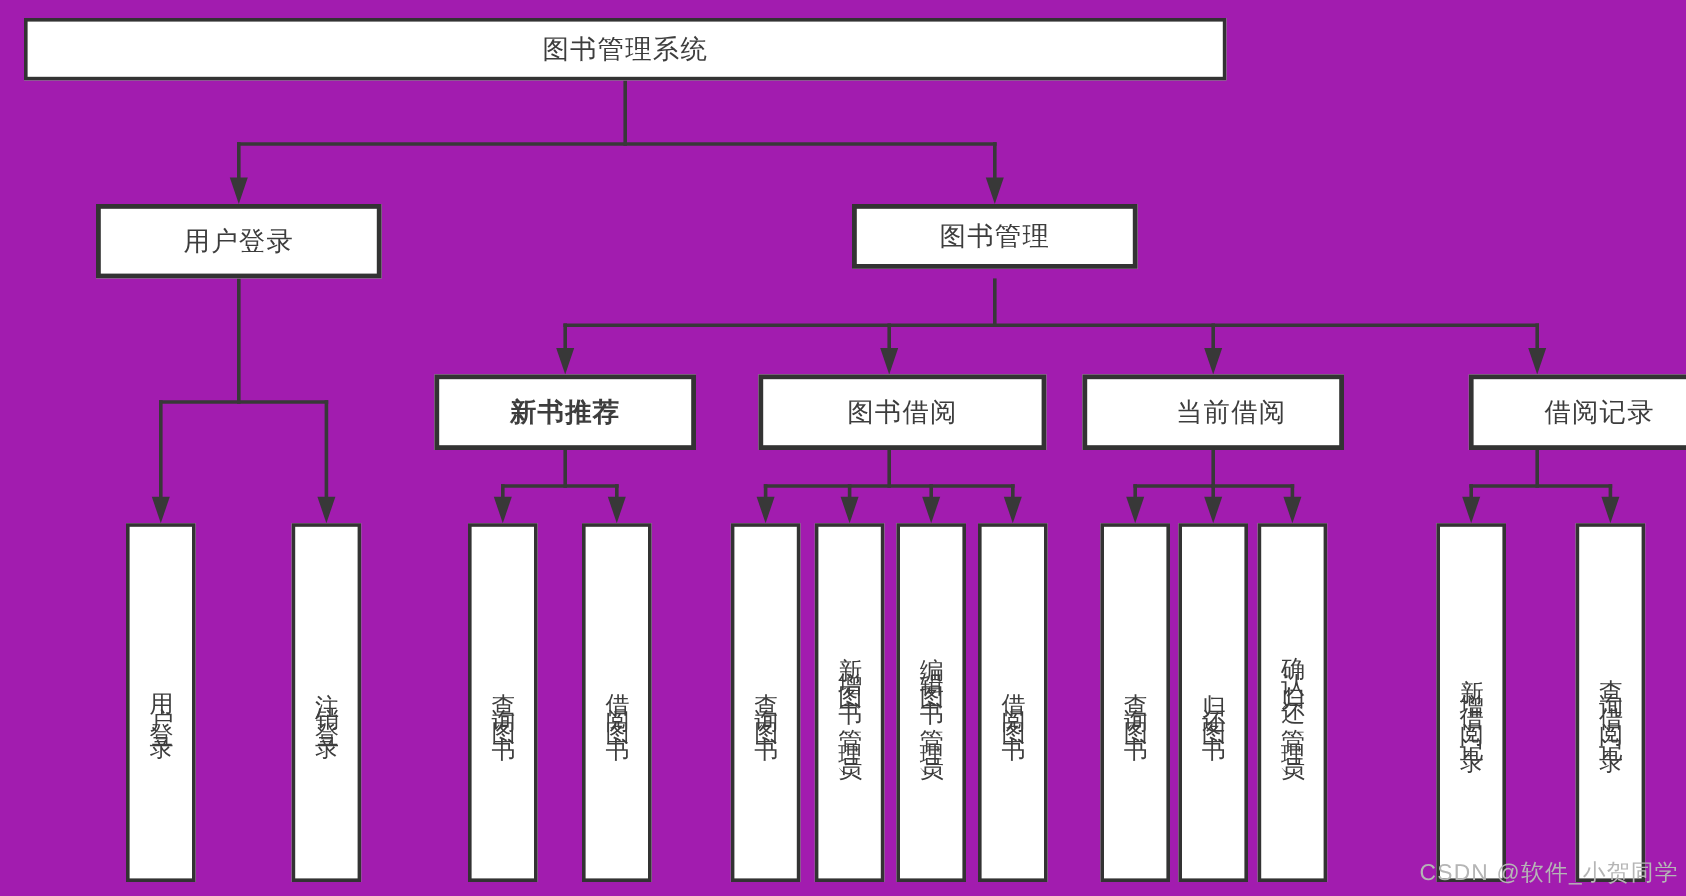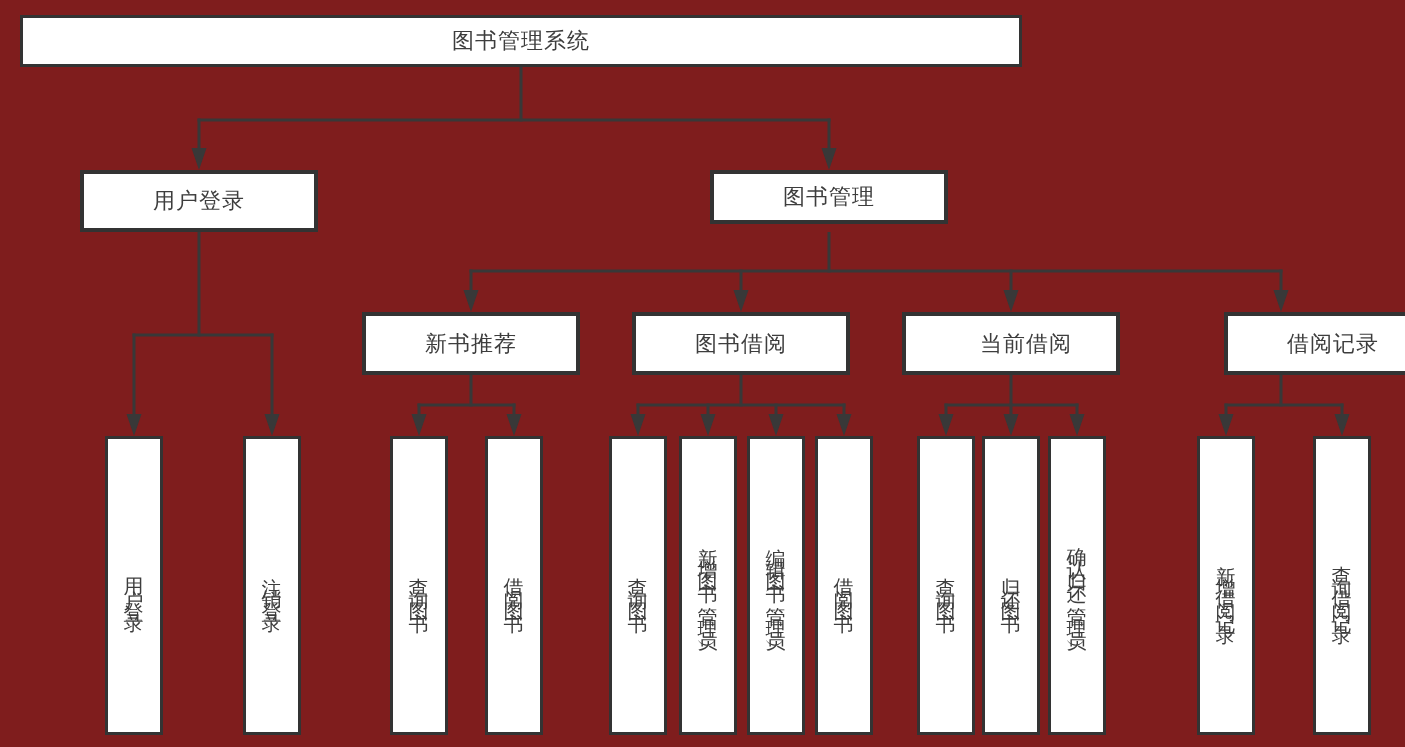--- a/index.html
+++ b/index.html
@@ -1,20 +1,20 @@
 <!DOCTYPE html>
 <html><head>
 <meta charset="utf-8">
 <style>
   html, body { margin: 0; padding: 0; background: #ffffff; }
   #canvas {
     position: relative;
     width: 1405px;
     height: 747px;
-    background: #7f1d1d;
+    background: #a21caf;
     font-family: "Liberation Sans", "DejaVu Sans", sans-serif;
     overflow: hidden;
   }
   #connectors {
     position: absolute;
     left: 0; top: 0;
     width: 1405px; height: 747px;
     pointer-events: none;
   }
   .node {
@@ -116,22 +116,22 @@
     <polygon points="1218.5,414 1233.5,414 1226,436"></polygon>
     <line x1="1342" y1="403.5" x2="1342" y2="418"></line>
     <polygon points="1334.5,414 1349.5,414 1342,436"></polygon>
   </svg>
 
   <div class="node h" style="left:20px; top:15px; width:1002px; height:52px;">图书管理系统</div>
 
   <div class="node h lvl-mid" style="left:80px; top:170px; width:238px; height:62px;">用户登录</div>
   <div class="node h lvl-mid" style="left:710px; top:170px; width:238px; height:54px;">图书管理</div>
 
-  <div class="node h lvl-mid" style="left:362px; top:312px; width:218px; height:63px;">新书推荐</div>
-  <div class="node h lvl-mid" style="left:632px; top:312px; width:218px; height:63px;">图书借阅</div>
+  <div class="node h lvl-mid" style="left:362px; top:312px; width:218px; height:63px;font-weight:bold;">新书推荐</div>
+  <div class="node h lvl-mid" style="left:632px; top:312px; width:240px; height:63px;">图书借阅</div>
   <div class="node h lvl-mid" style="left:902px; top:312px; width:218px; height:63px;padding-left:30px;">当前借阅</div>
   <div class="node h lvl-mid" style="left:1224px; top:312px; width:218px; height:63px;">借阅记录</div>
 
   <div class="node v" style="left:105px; top:436px; width:58px; height:299px;">用户登录</div>
   <div class="node v" style="left:243px; top:436px; width:58px; height:299px;">注销登录</div>
 
   <div class="node v" style="left:390px; top:436px; width:58px; height:299px;">查询图书</div>
   <div class="node v" style="left:485px; top:436px; width:58px; height:299px;">借阅图书</div>
 
   <div class="node v" style="left:609px; top:436px; width:58px; height:299px;">查询图书</div>
@@ -139,14 +139,15 @@
   <div class="node v" style="left:747px; top:436px; width:58px; height:299px;">编辑图书（管理员）</div>
   <div class="node v" style="left:815px; top:436px; width:58px; height:299px;">借阅图书</div>
 
   <div class="node v" style="left:917px; top:436px; width:58px; height:299px;">查询图书</div>
   <div class="node v" style="left:982px; top:436px; width:58px; height:299px;">归还图书</div>
   <div class="node v" style="left:1048px; top:436px; width:58px; height:299px;">确认归还（管理员）</div>
 
   <div class="node v" style="left:1197px; top:436px; width:58px; height:299px;">新增借阅记录</div>
   <div class="node v" style="left:1313px; top:436px; width:58px; height:299px;">查询借阅记录</div>
 
+  <div class="watermark">CSDN @软件_小贺同学</div>
 
 </div>
 
 </body></html>

